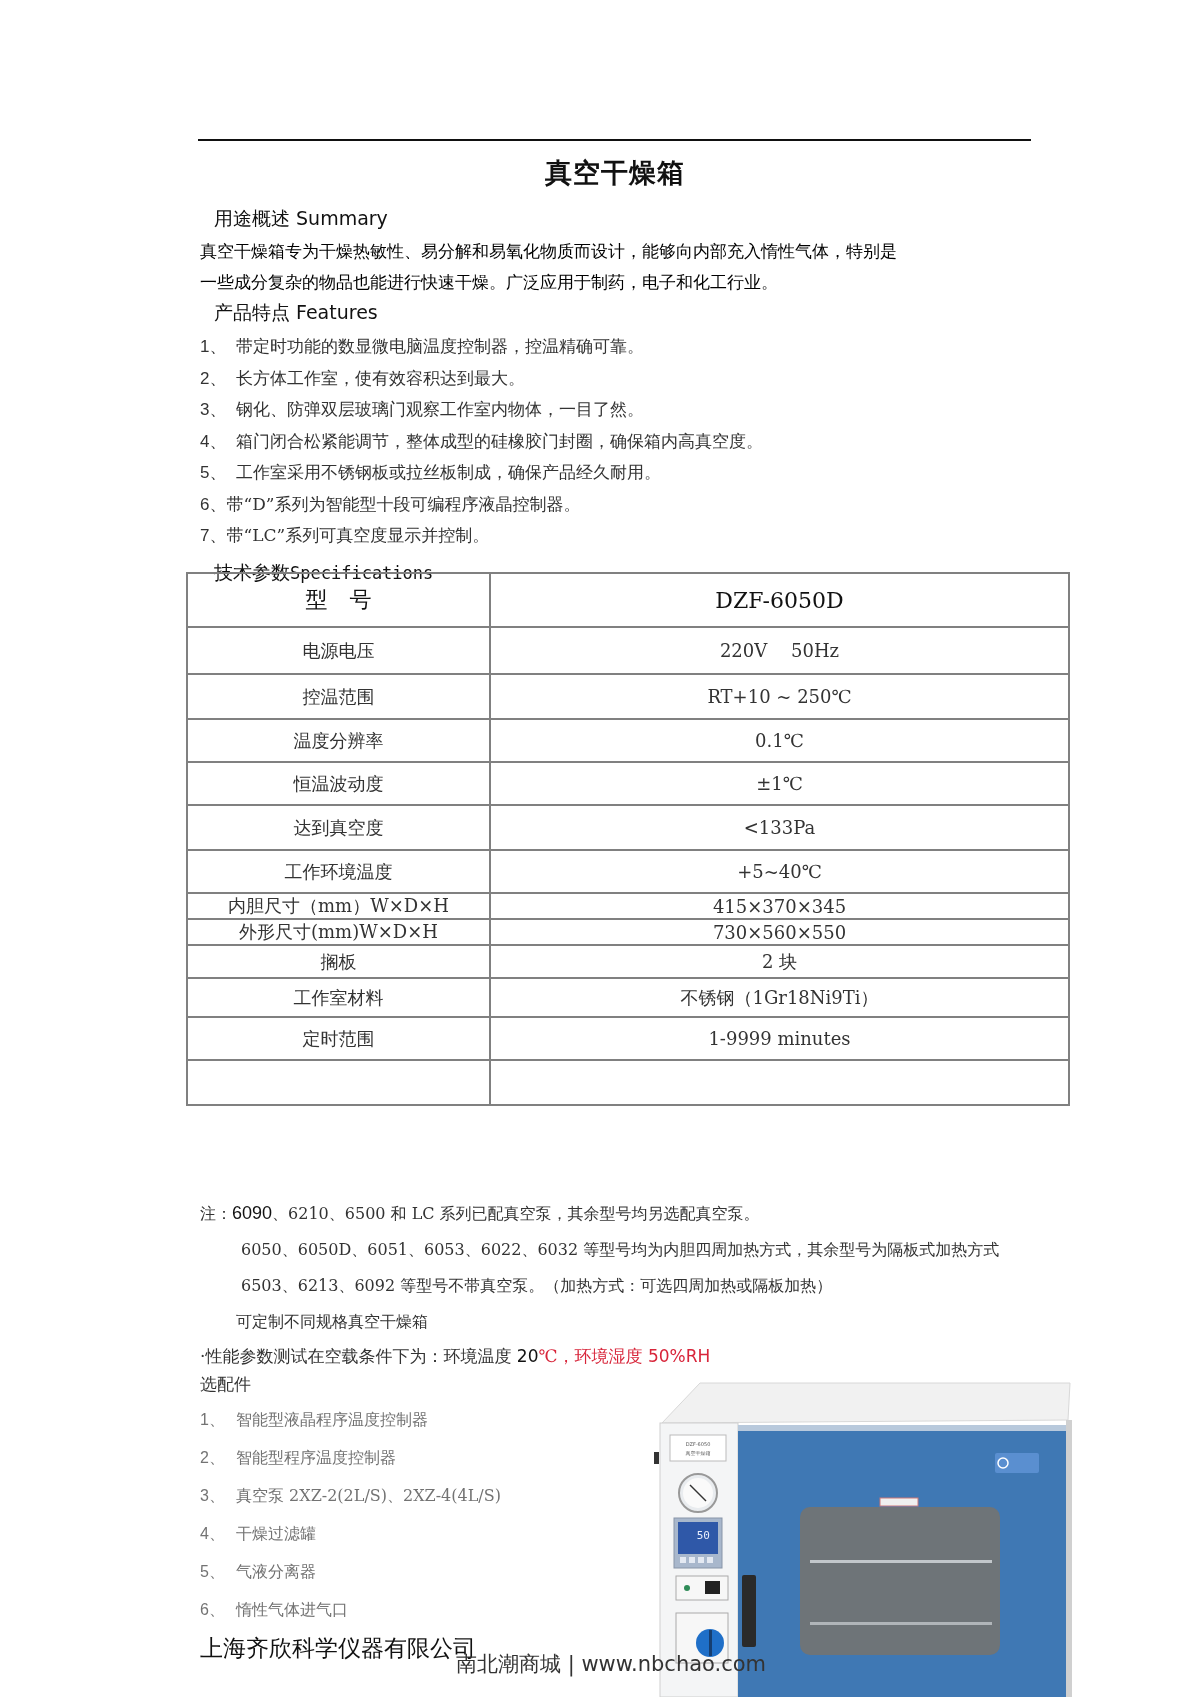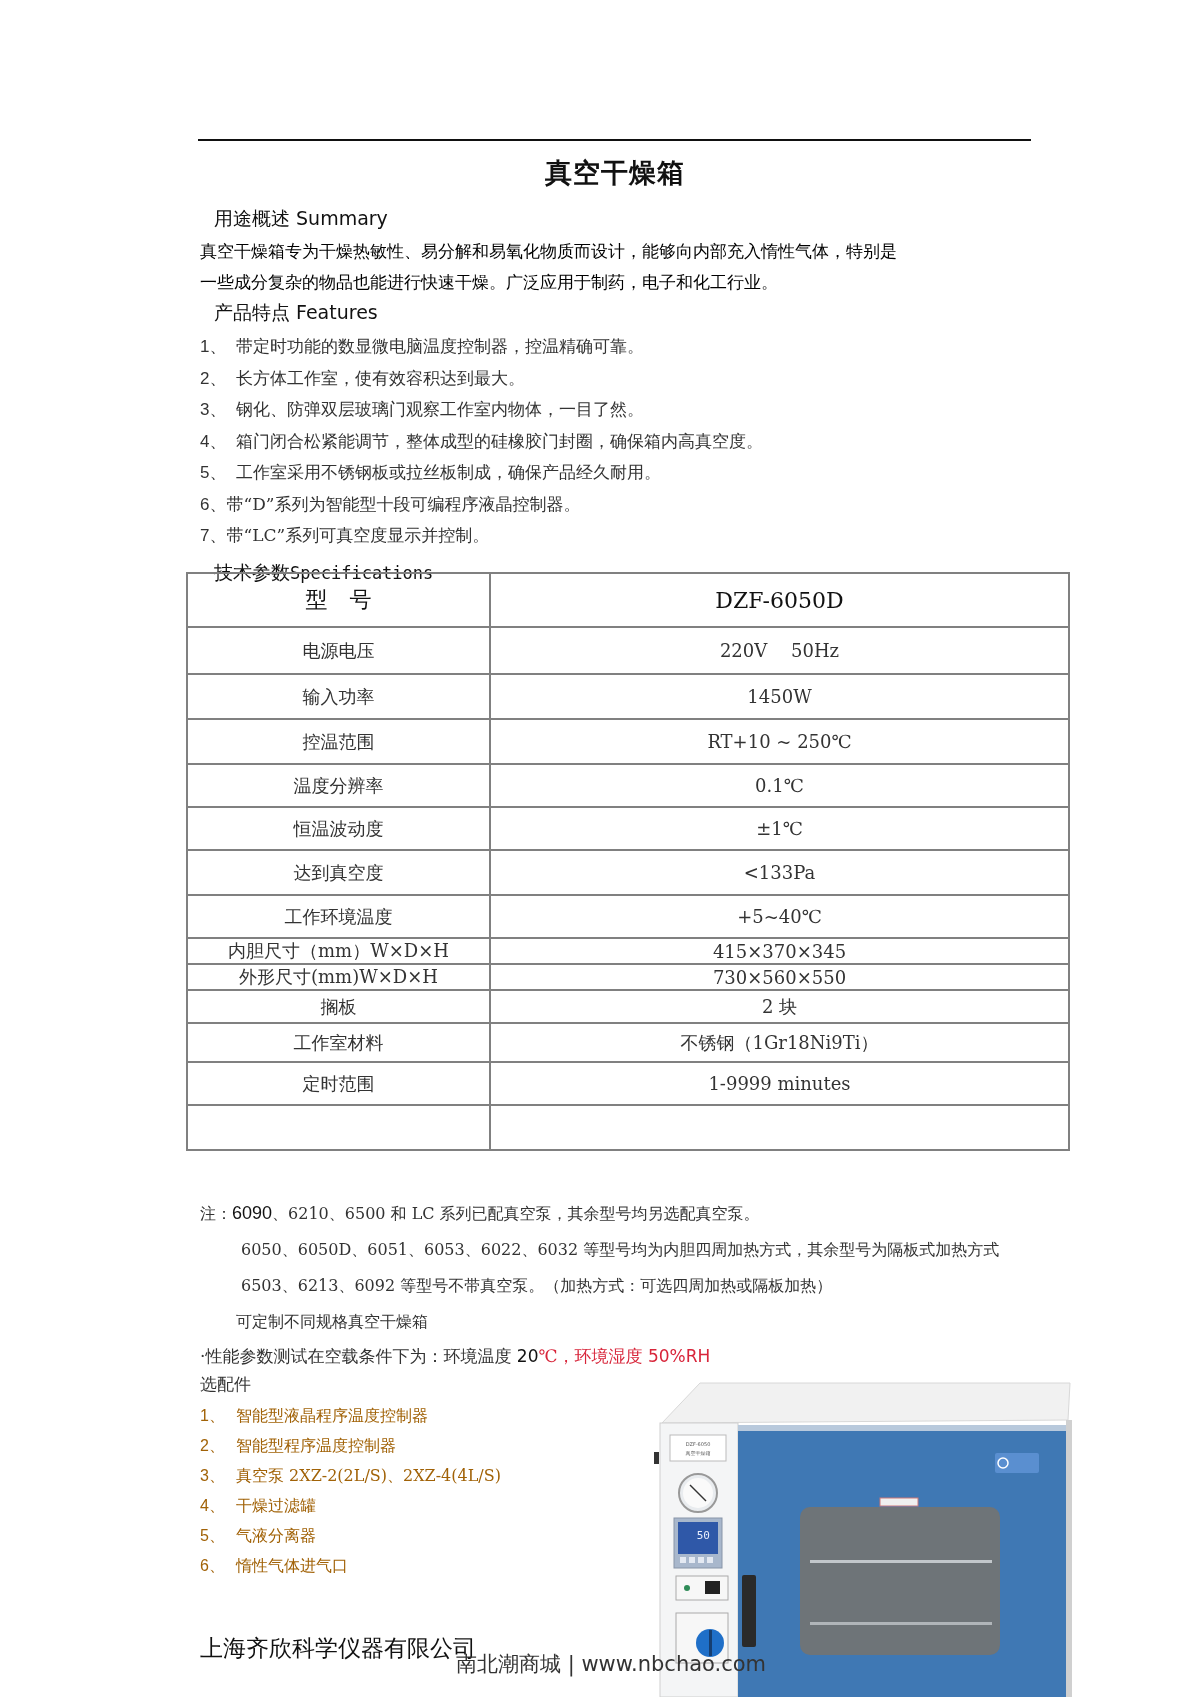--- a/index.html
+++ b/index.html
@@ -23,21 +23,21 @@
   table.spec td.val { font-family: "DejaVu Serif", "Liberation Serif", serif; }
   table.spec tr.hdr td { font-size: 22px; color: #111; }
 
   .note { font-size: 16px; color: #333; }
   .note .b { font-family: "Liberation Sans", sans-serif; font-size: 18px; color: #111; }
   .perf { left: 200px; top: 1345px; font-size: 17px; color: #333; }
   .perf .blk { font-family: "DejaVu Sans", "Liberation Sans", sans-serif; color: #111; }
   .perf .red { color: #d8253a; }
   .perf .redsans { color: #d8253a; font-family: "DejaVu Sans", "Liberation Sans", sans-serif; }
   .opt-head { left: 200px; top: 1373px; font-size: 17px; color: #333; }
-  .opt { left: 200px; font-size: 16px; color: #a16207; line-height: 30px; }
+  .opt { left: 200px; font-size: 16px; color: #737373; line-height: 38px; }
   .opt .num { font-family: "Liberation Sans", sans-serif; display: inline-block; width: 36px; }
 
   .company { left: 200px; top: 1633px; font-size: 23px; color: #111; font-family: "DejaVu Serif", serif; }
   .watermark { left: 456px; top: 1650px; font-size: 21px; color: #333; font-family: "DejaVu Sans", "Liberation Sans", sans-serif; }
 
   
   .product { left: 640px; top: 1375px; width: 432px; height: 322px; }
 </style>
 </head>
 <body>
@@ -68,24 +68,20 @@
 
 <table class="spec">
   <tbody>
       <tr class="hdr" style="height:54px;">
     <td class="label">型　号</td>
     <td class="val">DZF-6050D</td>
   </tr>
   <tr style="height:47px;">
         <td class="label">电源电压</td>
         <td class="val">220V　 50Hz</td>
-      </tr>
-  <tr style="height:45px;">
-        <td class="label">输入功率</td>
-        <td class="val">1450W</td>
       </tr>
   <tr style="height:45px;">
         <td class="label">控温范围</td>
         <td class="val">RT+10 ~ 250℃</td>
       </tr>
   <tr style="height:43px;">
         <td class="label">温度分辨率</td>
         <td class="val">0.1℃</td>
       </tr>
   <tr style="height:43px;">

